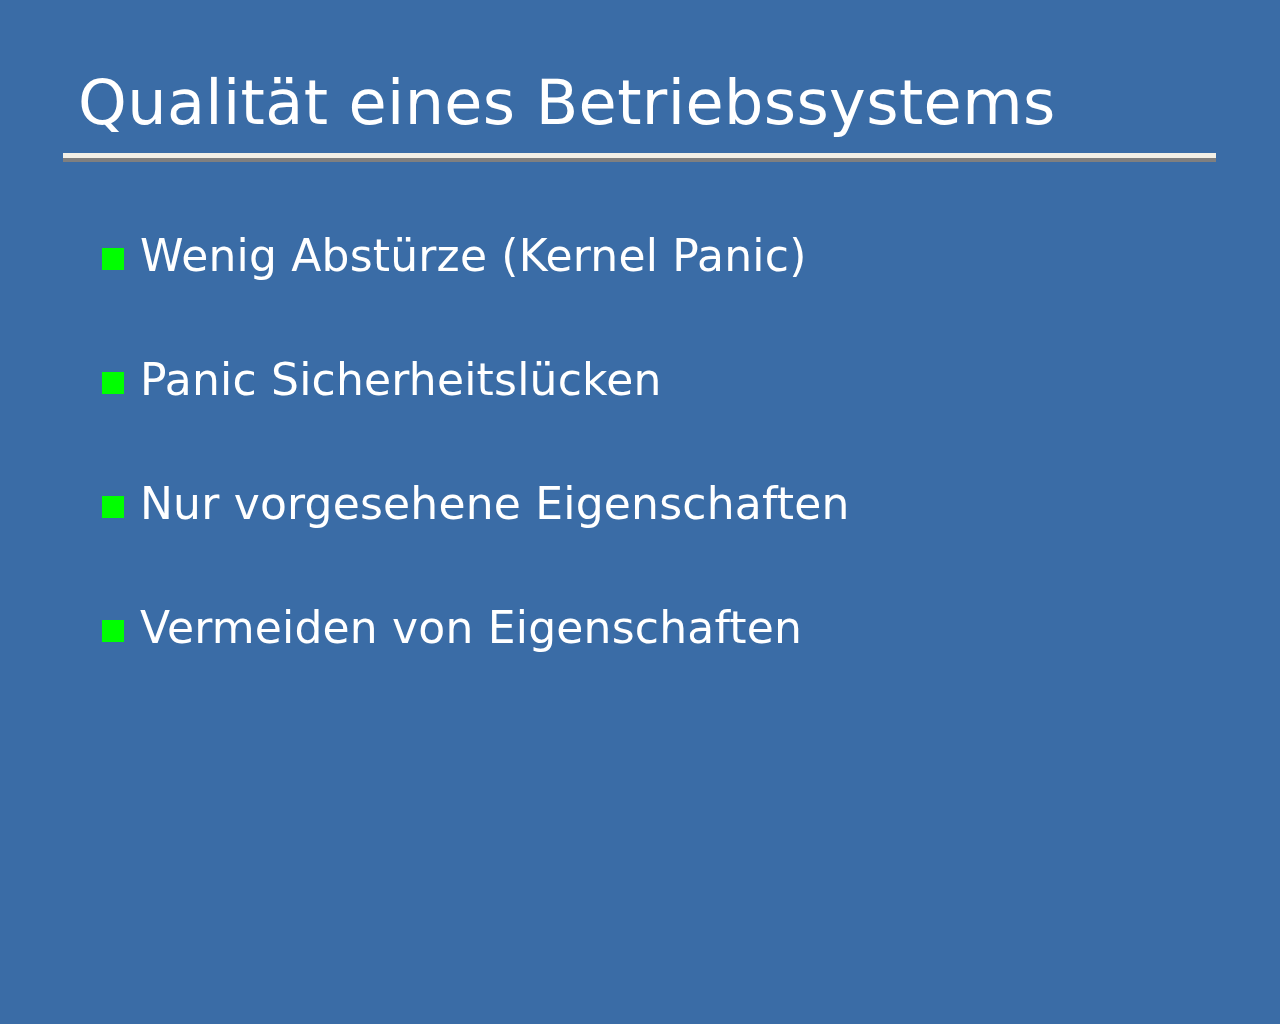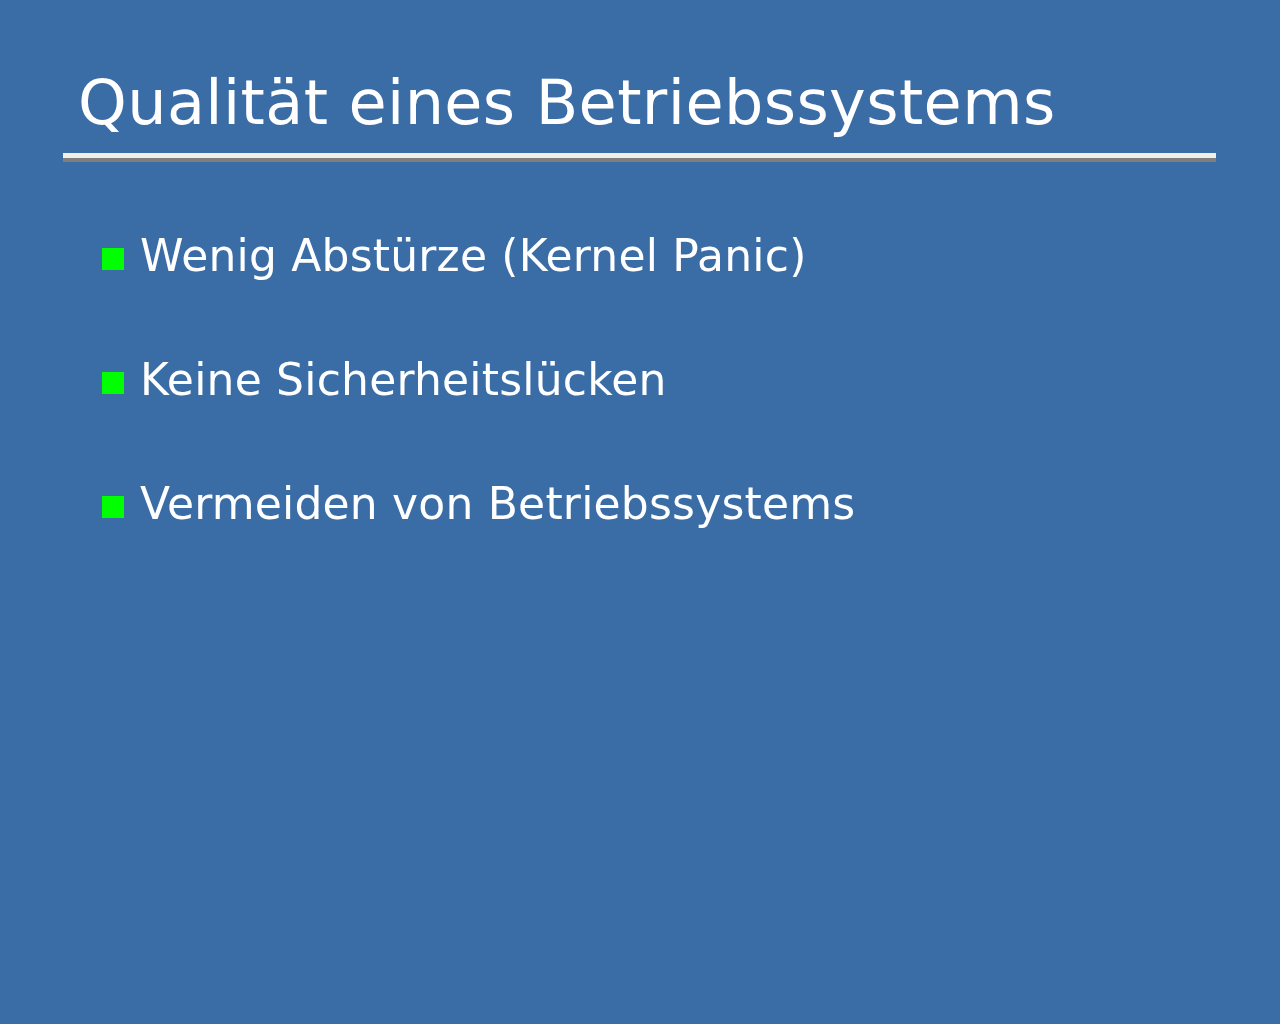--- a/index.html
+++ b/index.html
@@ -120,24 +120,28 @@
 
   <div id="bullet-list">
 
     <div class="bullet-row">
       <div class="bullet-marker" style="background: rgb(0, 255, 0);"></div>
       <div class="bullet-text">Wenig Abstürze (Kernel Panic)</div>
     </div>
 
     <div class="bullet-row">
       <div class="bullet-marker" style="background: rgb(0, 255, 0);"></div>
-      <div class="bullet-text">Keine Sicherheitslücken</div>
+      <div class="bullet-text">Panic Sicherheitslücken</div>
     </div>
-
 
     <div class="bullet-row">
       <div class="bullet-marker" style="background: rgb(0, 255, 0);"></div>
-      <div class="bullet-text">Vermeiden von Betriebssystems</div>
+      <div class="bullet-text">Nur vorgesehene Eigenschaften</div>
+    </div>
+
+    <div class="bullet-row">
+      <div class="bullet-marker" style="background: rgb(0, 255, 0);"></div>
+      <div class="bullet-text">Vermeiden von Eigenschaften</div>
     </div>
 
   </div>
 
 </div>
 
 </body></html>

